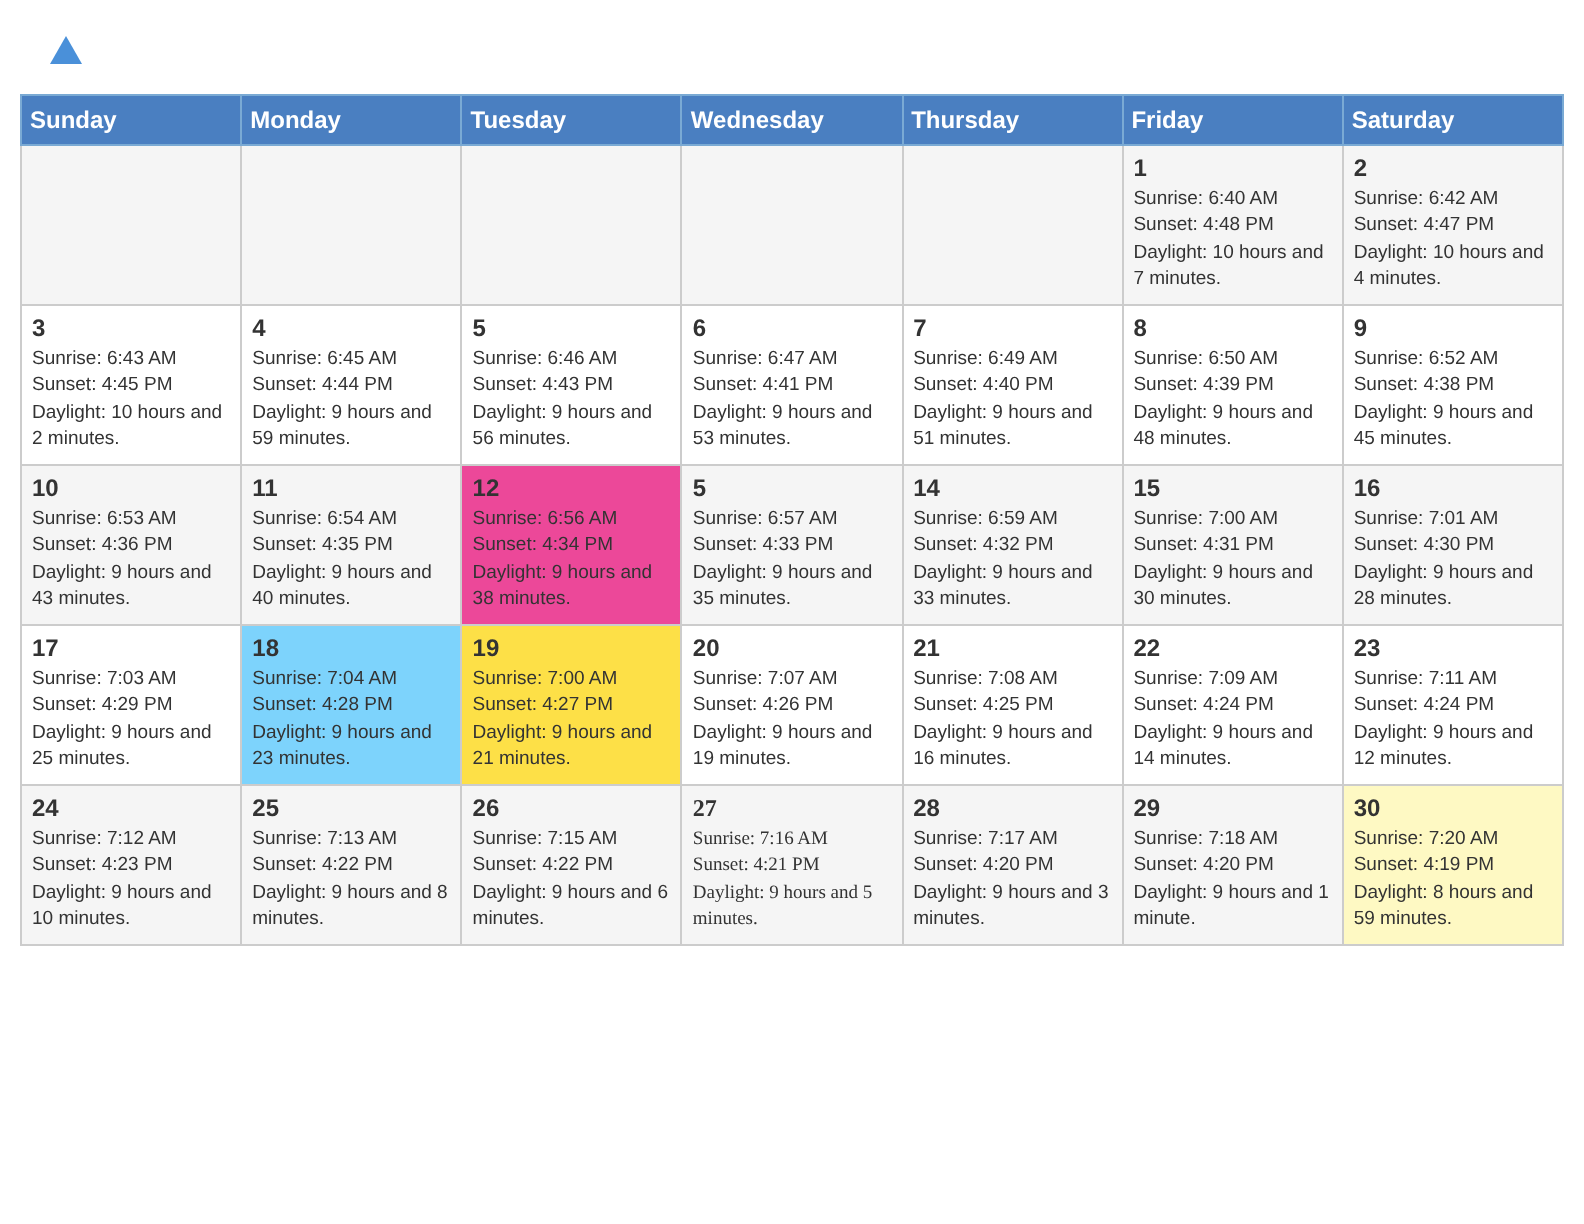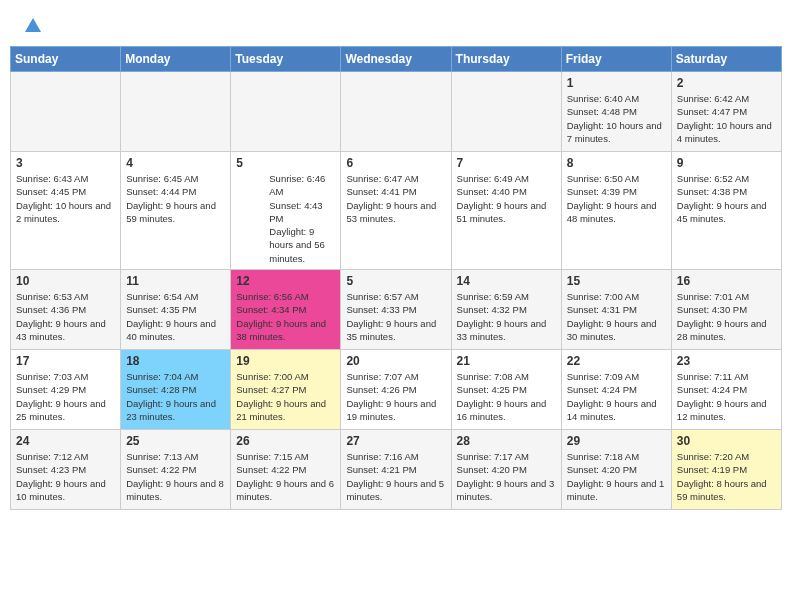--- a/index.html
+++ b/index.html
@@ -148,21 +148,21 @@
 Daylight: 10 hours and 2 minutes.</div>
         </td>
         <td style="background: rgb(255, 255, 255);">
           <span class="day-number">4</span>
           <div class="day-info" style="white-space: pre-line;">Sunrise: 6:45 AM
 Sunset: 4:44 PM
 Daylight: 9 hours and 59 minutes.</div>
         </td>
         <td style="background: rgb(255, 255, 255);">
           <span class="day-number">5</span>
-          <div class="day-info" style="white-space: pre-line; margin-left: 33px;">Sunrise: 6:46 AM
+          <div class="day-info" style="white-space: pre-line;">Sunrise: 6:46 AM
 Sunset: 4:43 PM
 Daylight: 9 hours and 56 minutes.</div>
         </td>
         <td style="background: rgb(255, 255, 255);">
           <span class="day-number">6</span>
           <div class="day-info" style="white-space: pre-line;">Sunrise: 6:47 AM
 Sunset: 4:41 PM
 Daylight: 9 hours and 53 minutes.</div>
         </td>
         <td style="background: rgb(255, 255, 255);">
@@ -234,21 +234,21 @@
           <div class="day-info" style="white-space: pre-line;">Sunrise: 7:03 AM
 Sunset: 4:29 PM
 Daylight: 9 hours and 25 minutes.</div>
         </td>
         <td style="background: #7dd3fc;">
           <span class="day-number">18</span>
           <div class="day-info" style="white-space: pre-line;">Sunrise: 7:04 AM
 Sunset: 4:28 PM
 Daylight: 9 hours and 23 minutes.</div>
         </td>
-        <td style="background: #fef9c3;">
+        <td style="background: #fde047;">
           <span class="day-number">19</span>
           <div class="day-info" style="white-space: pre-line;">Sunrise: 7:00 AM
 Sunset: 4:27 PM
 Daylight: 9 hours and 21 minutes.</div>
         </td>
         <td style="background: rgb(255, 255, 255);">
           <span class="day-number">20</span>
           <div class="day-info" style="white-space: pre-line;">Sunrise: 7:07 AM
 Sunset: 4:26 PM
 Daylight: 9 hours and 19 minutes.</div>
@@ -284,21 +284,21 @@
           <div class="day-info" style="white-space: pre-line;">Sunrise: 7:13 AM
 Sunset: 4:22 PM
 Daylight: 9 hours and 8 minutes.</div>
         </td>
         <td style="background: rgb(245, 245, 245);">
           <span class="day-number">26</span>
           <div class="day-info" style="white-space: pre-line;">Sunrise: 7:15 AM
 Sunset: 4:22 PM
 Daylight: 9 hours and 6 minutes.</div>
         </td>
-        <td style="background: rgb(245, 245, 245);">
+        <td style="background: rgb(245, 245, 245); font-family: Liberation Serif, serif;">
           <span class="day-number">27</span>
           <div class="day-info" style="white-space: pre-line;">Sunrise: 7:16 AM
 Sunset: 4:21 PM
 Daylight: 9 hours and 5 minutes.</div>
         </td>
         <td style="background: rgb(245, 245, 245);">
           <span class="day-number">28</span>
           <div class="day-info" style="white-space: pre-line;">Sunrise: 7:17 AM
 Sunset: 4:20 PM
 Daylight: 9 hours and 3 minutes.</div>

